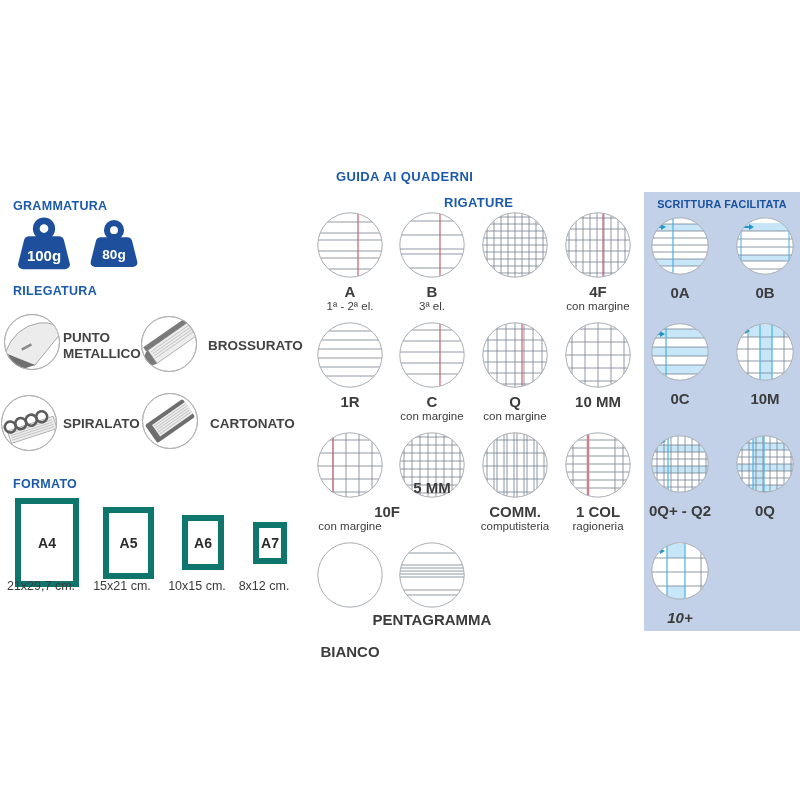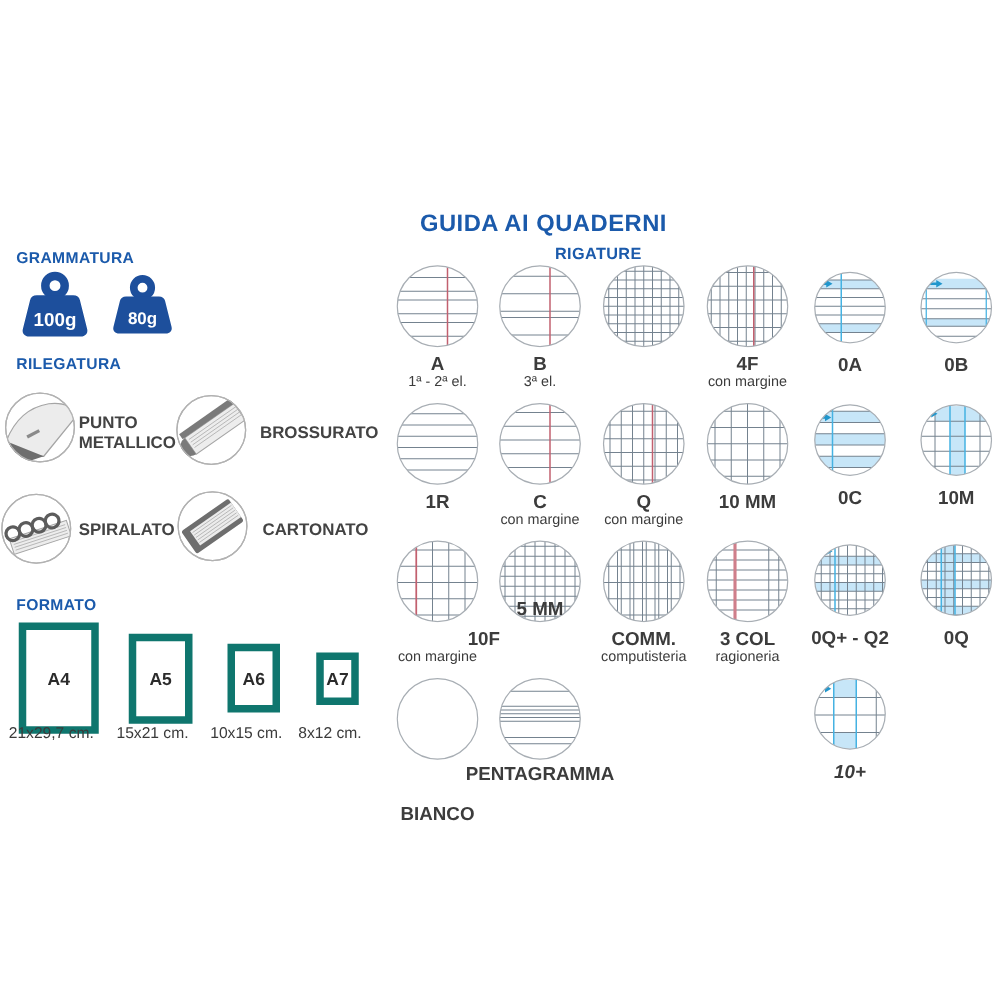--- a/index.html
+++ b/index.html
@@ -1,20 +1,20 @@
 <!DOCTYPE html>
 <html><head>
 <meta charset="utf-8">
 <style>
   html,body{margin:0;padding:0;background:#fff;}
   body{width:800px;height:800px;overflow:hidden;position:relative;
        font-family:"Liberation Sans",sans-serif;
        --accent:#1b5aab; --panelbg:#c3d1e8;}
   .stage{position:absolute;left:0;top:0;width:800px;height:800px;}
-  .page-title{position:absolute;left:336px;top:169px;font-size:19px;font-weight:bold;
+  .page-title{position:absolute;left:336px;top:169px;font-size:13px;font-weight:bold;
               color:var(--accent);letter-spacing:.4px;}
   .sec-h{position:absolute;font-size:12.5px;font-weight:bold;color:var(--accent);letter-spacing:.3px;}
   .rig-h{position:absolute;left:444px;top:195px;font-size:13px;font-weight:bold;color:var(--accent);letter-spacing:.3px;}
   .panel{position:absolute;left:644px;top:192px;width:156px;height:439px;background:var(--panelbg);}
   .panel-h{position:absolute;left:0;right:0;top:6px;text-align:center;font-size:10.8px;
            font-weight:bold;color:#17519f;letter-spacing:.2px;}
   .cell{position:absolute;text-align:center;}
   .cell svg{display:block;margin:0 auto;}
   .lbl{position:absolute;text-align:center;font-weight:bold;color:#3c3c3c;font-size:15px;line-height:1.05;}
   .sub{position:absolute;text-align:center;color:#3c3c3c;font-size:11.5px;line-height:1.1;}
@@ -445,21 +445,21 @@
             <line x1="0" y1="48" x2="66" y2="48" stroke="#74828f" stroke-width="0.8"></line>
             <line x1="0" y1="56" x2="66" y2="56" stroke="#74828f" stroke-width="0.8"></line>
             <line x1="8" y1="0" x2="8" y2="66" stroke="#74828f" stroke-width="0.8"></line>
             <line x1="50" y1="0" x2="50" y2="66" stroke="#74828f" stroke-width="0.8"></line>
             <line x1="58" y1="0" x2="58" y2="66" stroke="#74828f" stroke-width="0.8"></line>
             <line x1="23" y1="0" x2="23" y2="66" stroke="#cf7f8b" stroke-width="2.5"></line>
           </g>
           <circle cx="33" cy="33" r="32.2" fill="none" stroke="#a8aeb4" stroke-width="1"></circle>
         </svg>
       </div>
-      <div class="lbl" style="left: 548px; top: 504px; width: 100px;">3 COL</div>
+      <div class="lbl" style="left: 548px; top: 504px; width: 100px;">1 COL</div>
       <div class="sub" style="left: 548px; top: 520px; width: 100px;">ragioneria</div>
       <div class="cell" style="left: 317px; top: 542px; width: 66px;">
         <svg viewBox="0 0 66 66" width="66" height="66">
           <defs>
             <clipPath id="cp16">
               <circle cx="33" cy="33" r="32.2"></circle>
             </clipPath>
           </defs>
           <circle cx="33" cy="33" r="32.2" fill="#fff"></circle>
           <g clip-path="url(#cp16)"></g>
@@ -484,20 +484,23 @@
             <line x1="0" y1="35" x2="66" y2="35" stroke="#74828f" stroke-width="0.8"></line>
             <line x1="0" y1="48" x2="66" y2="48" stroke="#74828f" stroke-width="0.8"></line>
             <line x1="0" y1="53" x2="66" y2="53" stroke="#74828f" stroke-width="0.8"></line>
           </g>
           <circle cx="33" cy="33" r="32.2" fill="none" stroke="#a8aeb4" stroke-width="1"></circle>
         </svg>
       </div>
       <div class="lbl" style="left: 367px; top: 612px; width: 130px;">PENTAGRAMMA</div>
     </div>
 
+  <div class="panel">
+    <div class="panel-h">SCRITTURA FACILITATA</div>
+  </div>
   <div id="scrittura">
       <div class="cell" style="left: 651px; top: 217px; width: 58px;">
         <svg viewBox="0 0 58 58" width="58" height="58">
           <defs>
             <clipPath id="cp18">
               <circle cx="29" cy="29" r="28.2"></circle>
             </clipPath>
           </defs>
           <circle cx="29" cy="29" r="28.2" fill="#fff"></circle>
           <g clip-path="url(#cp18)">

